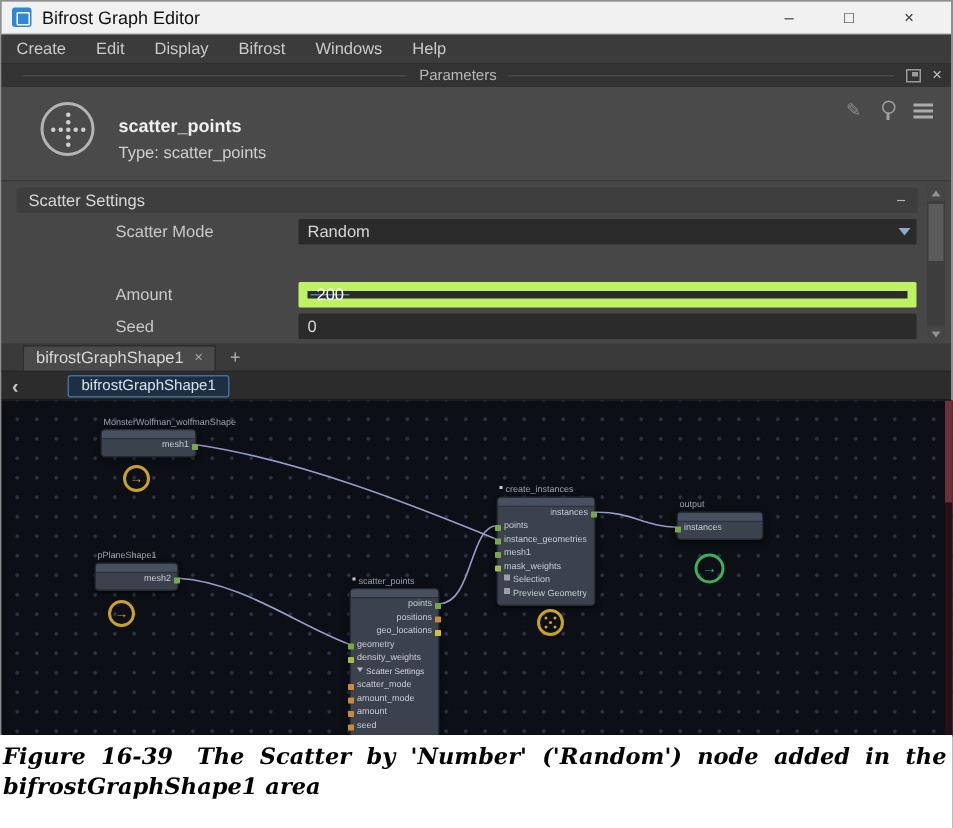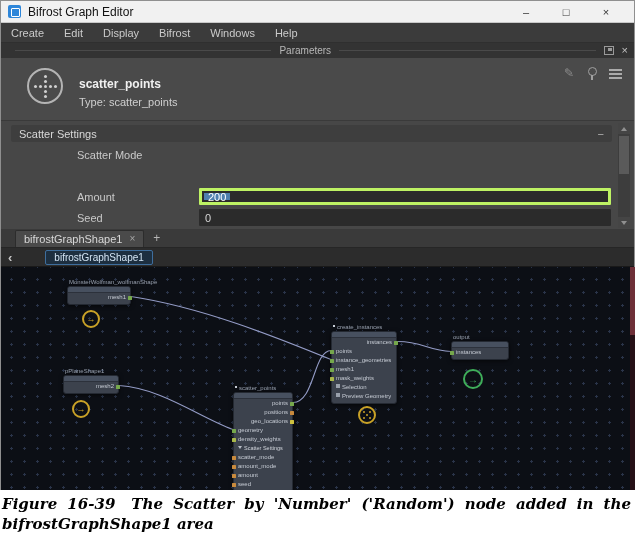--- a/index.html
+++ b/index.html
@@ -46,21 +46,21 @@
   .params-bg { position: absolute; left: 0; top: 120px; right: 0; height: 108px; background: #474747; }
   .sectionbar { position: absolute; left: 10px; top: 124px; right: 22px; height: 17px; background: #3e3e3e; border-radius: 2px; display: flex; align-items: center; padding: 0 8px; }
   .section-title { font-size: 11px; color: #d8d8d8; }
   .collapse-glyph { margin-left: auto; font-size: 11px; color: #b5b5b5; }
   .param-row { position: absolute; left: 0; right: 0; height: 21px; margin-left: 40px; }
   .plabel { position: absolute; left: 36px; top: 50%; transform: translateY(-50%); font-size: 11px; color: #c9c9c9; }
   .pfield { position: absolute; left: 158px; right: 23px; top: 2px; bottom: 2px; background: #2b2b2b; border-radius: 1px; }
   .pfield .val { position: absolute; left: 6px; top: 50%; transform: translateY(-50%); font-size: 11px; color: #d6d6d6; }
   .dd-btn { position: absolute; right: 0; top: 0; bottom: 0; width: 16px; display: flex; align-items: center; justify-content: center; }
   .tri-down { width: 0; height: 0; border-left: 4px solid transparent; border-right: 4px solid transparent; border-top: 5px solid #93aac4; }
-  .pfield.focused { border: 3px solid #bef264; }
+  .pfield.focused { border: 6px solid #bef264; }
   .sel-text { position: absolute; left: 2px; top: 2px; bottom: 2px; display: flex; align-items: center; padding: 0 4px; background: #4f7fae; color: #fff; font-size: 11px; }
 
   
   .pscroll { position: absolute; right: 4px; top: 122px; width: 12px; height: 105px; background: #3d3d3d; }
   .ar { position: absolute; left: 0; width: 12px; height: 11px; display: flex; align-items: center; justify-content: center; background: #454545; }
   .ar.up { top: 0; } .ar.dn { bottom: 0; }
   .tri-up-s { width: 0; height: 0; border-left: 3px solid transparent; border-right: 3px solid transparent; border-bottom: 4px solid #909090; }
   .tri-dn-s { width: 0; height: 0; border-left: 3px solid transparent; border-right: 3px solid transparent; border-top: 4px solid #909090; }
   .pthumb { position: absolute; left: 1px; right: 1px; top: 13px; height: 38px; background: #5a5a5a; }
 
@@ -152,20 +152,26 @@
 
     <div class="params-bg"></div>
 
     <div class="sectionbar">
       <span class="section-title">Scatter Settings</span>
       <span class="collapse-glyph">−</span>
     </div>
 
     <div class="param-row" style="top:143px;">
       <span class="plabel">Scatter Mode</span>
+      <span class="pfield">
+        <span class="val">Random</span>
+        <span class="dd-btn">
+            <span class="tri-down"></span>
+          </span>
+      </span>
     </div>
     <div class="param-row" style="top:185px;">
       <span class="plabel">Amount</span>
       <span class="pfield focused">
         <span class="sel-text">200</span>
       </span>
     </div>
     <div class="param-row" style="top:206px;">
       <span class="plabel">Seed</span>
       <span class="pfield">

